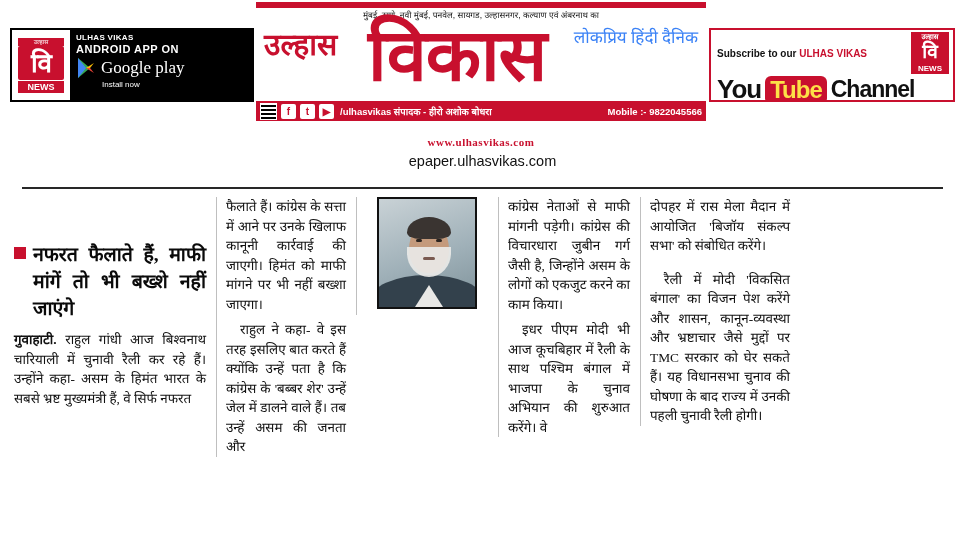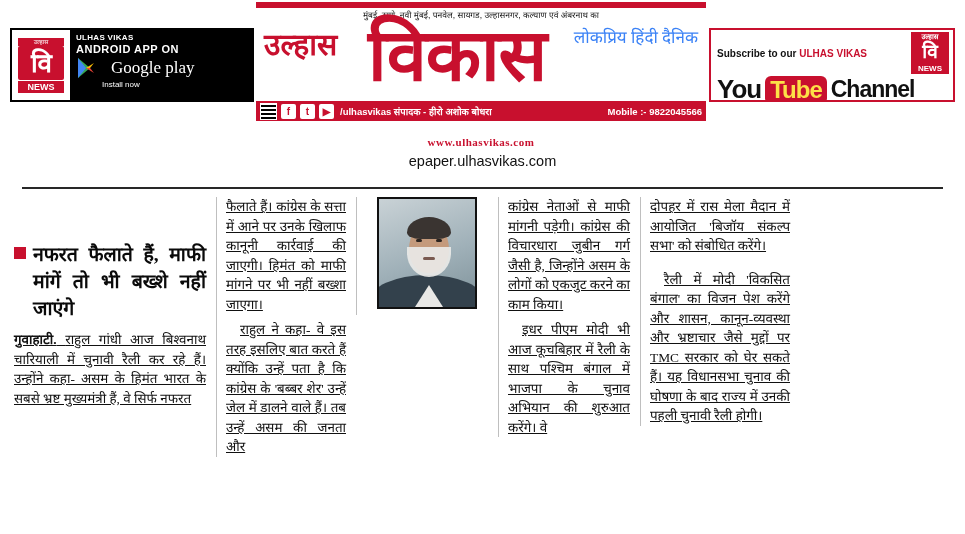--- a/index.html
+++ b/index.html
@@ -89,21 +89,21 @@
   }
   .app-android {
     font-size: 11px;
     font-weight: bold;
     letter-spacing: .5px;
     color: #fff;
   }
   .gplay-row {
     display: flex;
     align-items: center;
-    gap: 15px;
+    gap: 5px;
     margin-top: 2px;
   }
   .gplay-icon {
     width: 20px; height: 22px;
     position: relative;
   }
   .gplay-icon svg { display:block; }
   .gplay-label {
     font-size: 17px;
     font-family: "Liberation Serif", serif;
@@ -362,21 +362,21 @@
   .subhead {
     font-family: "Liberation Serif", serif;
     font-weight: bold;
     font-size: 19.5px;
     line-height: 27px;
     color: #0a0a0a;
   }
   .dateline {
     font-weight: bold;
   }
-  .col p { margin: 0; text-decoration: underline; }
+  .col p { margin: 0; }
 
   
   .photo-box {
     width: 100px;
     height: 112px;
     border: 2px solid #111;
     margin: 0 auto 6px auto;
     background: linear-gradient(#b9c3c9, #93a1a8);
     position: relative;
     overflow: hidden;

